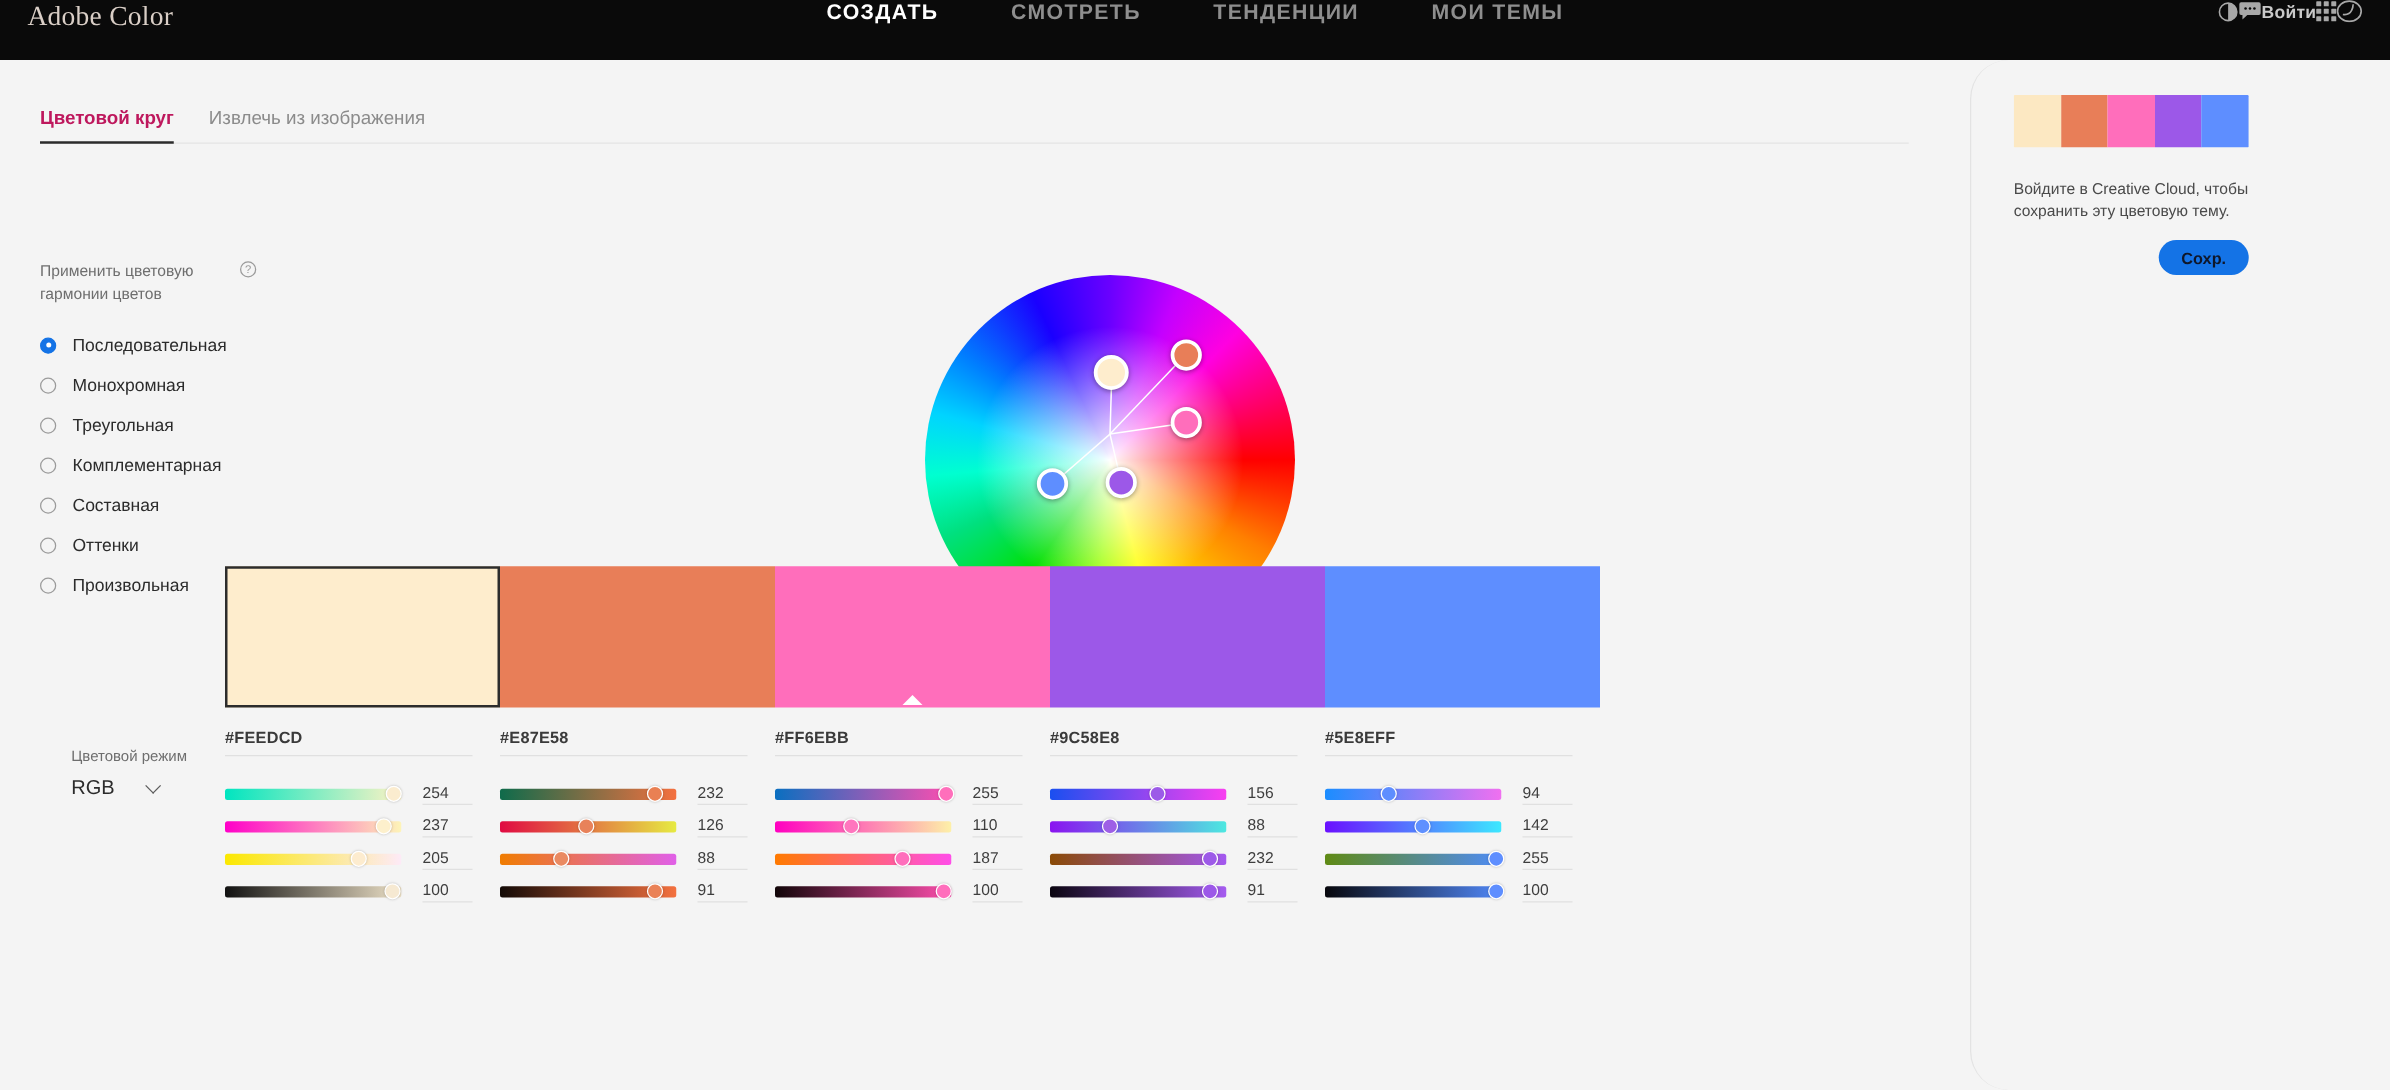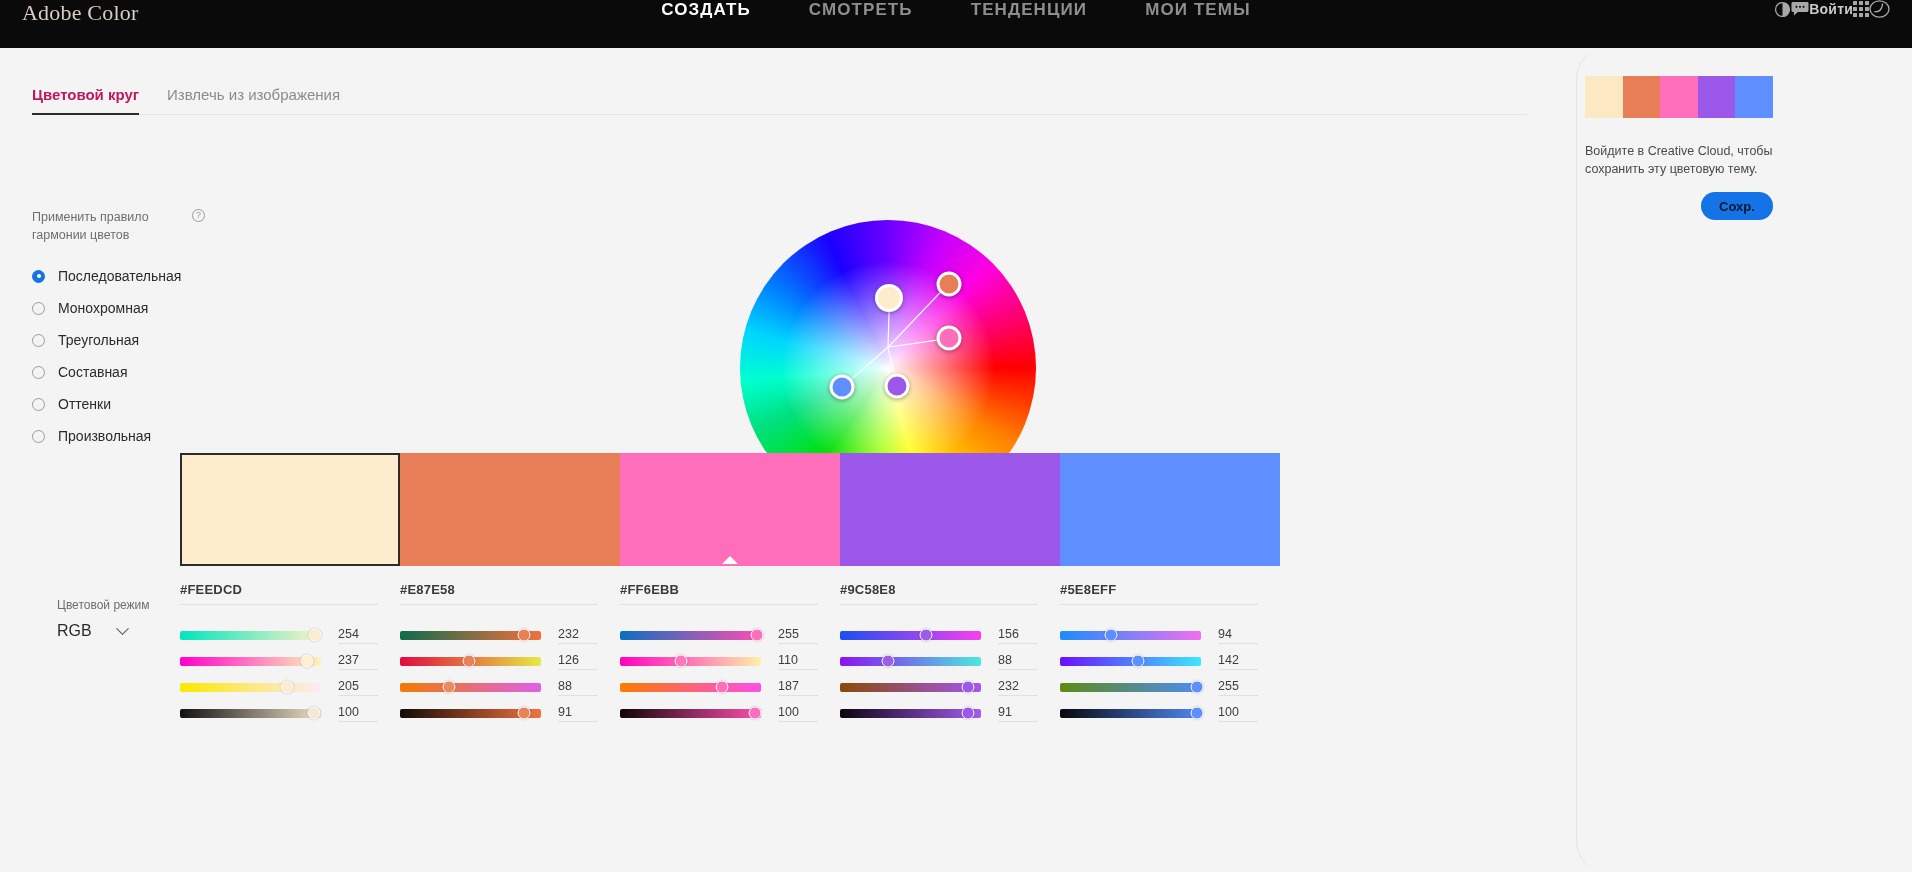--- a/index.html
+++ b/index.html
@@ -66,21 +66,21 @@
     cursor: pointer;
   }
   .grid-icon i { background: #a8a8a8; border-radius: .5px; display: block; }
 
   
   .body-wrap { display: flex; height: 824px; }
   .main-col { width: 1576px; position: relative; }
   .right-col {
     width: 280px;
     border-left: 1px solid #e3e3e3;
-    padding: 28px 26px 0 8px;
+    padding: 28px 26px 0 34px;
     border-radius: 31px;
   }
 
   
   .tabs {
     display: flex;
     gap: 28px;
     margin: 38px 0 0 32px;
     border-bottom: 1px solid #e4e4e4;
     width: 1495px;
@@ -392,36 +392,40 @@
 
   <div class="main-col">
 
     <div class="tabs" id="tabs-root">
         <div class="tab active">Цветовой круг</div>
         <div class="tab">Извлечь из изображения</div>
       </div>
 
     <div class="harmony">
       <div class="harmony-label">
-        <span>Применить правило</span><br>
+        <span>Применить цветовую</span><br>
         <span>гармонии цветов</span>
         <span class="help-icon">?</span>
       </div>
       <div class="radio-list" id="rules-root">
           <div class="radio-row sel">
             <span class="radio"></span>
             <span class="radio-text">Последовательная</span>
           </div>
           <div class="radio-row">
             <span class="radio"></span>
             <span class="radio-text">Монохромная</span>
           </div>
           <div class="radio-row">
             <span class="radio"></span>
             <span class="radio-text">Треугольная</span>
+          </div>
+          <div class="radio-row">
+            <span class="radio"></span>
+            <span class="radio-text">Комплементарная</span>
           </div>
           <div class="radio-row">
             <span class="radio"></span>
             <span class="radio-text">Составная</span>
           </div>
           <div class="radio-row">
             <span class="radio"></span>
             <span class="radio-text">Оттенки</span>
           </div>
           <div class="radio-row">

